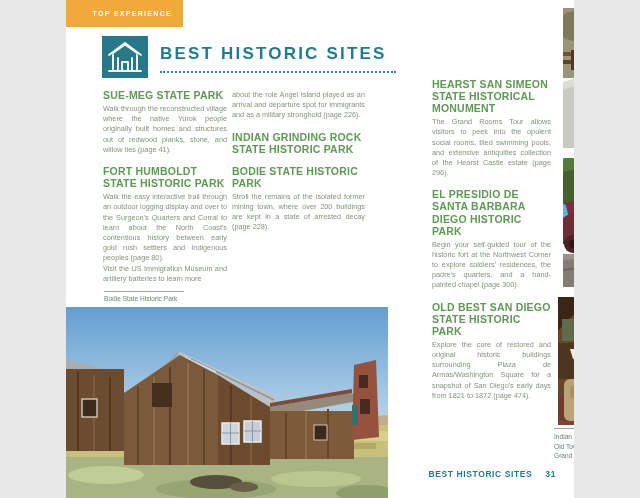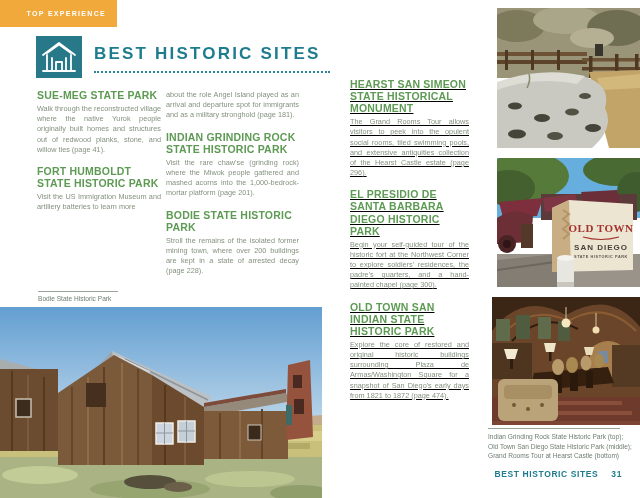--- a/index.html
+++ b/index.html
@@ -1,17 +1,17 @@
 <!DOCTYPE html>
 <html><head>
 <meta charset="utf-8">
 <style>
   html,body{margin:0;padding:0;background:#e8e8e8;}
   .page{
-    position:relative;width:640px;height:498px;background:#ffffff;
+    position:relative;width:508px;height:498px;background:#ffffff;
     font-family:"Liberation Sans",sans-serif;overflow:hidden;margin:0 auto;
   }
   
   .banner{
     position:absolute;left:0;top:0;width:117px;height:27px;background:#f2a93c;
     color:#ffffff;font-size:7px;font-weight:bold;letter-spacing:1.3px;
     display:flex;align-items:center;justify-content:flex-end;
     padding-right:11px;box-sizing:border-box;
   }
   
@@ -24,21 +24,21 @@
     border-bottom:2px dotted #2a8496;padding-bottom:9px;
   }
   .title{
     color:#1e7c8e;font-size:17px;font-weight:800;letter-spacing:2.2px;line-height:1;
     white-space:nowrap;
   }
   
   .col{position:absolute;top:89px;}
   .col1{left:37px;width:124px;}
   .col2{left:166px;width:133px;}
-  .col3{left:350px;top:78px;width:119px;text-decoration:underline;}
+  .col3{left:366px;top:78px;width:119px;}
   .col h3{
     font-size:10.5px;font-weight:bold;color:#5d9a53;line-height:1.15;
     letter-spacing:0.2px;margin:10px 0 3px 0;
   }
   .col h3.first{margin-top:0;}
   .col p{
     font-size:7.3px;line-height:1.4;color:#84927f;text-align:justify;margin:0;
   }
   .col p.cont{margin-top:1px;}
   
@@ -87,37 +87,37 @@
   </div>
 
   <div class="title-wrap">
     <div class="title">BEST HISTORIC SITES</div>
   </div>
 
   <div class="col col1">
     <h3 class="first">SUE-MEG STATE PARK</h3>
     <p>Walk through the reconstructed village where the native Yurok people originally built homes and structures out of redwood planks, stone, and willow ties (page 41).</p>
     <h3>FORT HUMBOLDT STATE HISTORIC PARK</h3>
+    <p>Walk the easy interactive trail through an outdoor logging display and over to the Surgeon's Quarters and Corral to learn about the North Coast's contentious history between early gold rush settlers and Indigenous peoples (page 80).</p>
     <p>Visit the US Immigration Museum and artillery batteries to learn more</p>
   </div>
 
   <div class="col col2">
-    <p class="cont">about the role Angel Island played as an arrival and departure spot for immigrants and as a military stronghold (page 181).</p>
+    <p class="cont">about the role Angel Island played as an arrival and departure spot for immigrants and as a military stronghold (page 226).</p>
     <h3>INDIAN GRINDING ROCK STATE HISTORIC PARK</h3>
-    <p>Visit the rare chaw'se (grinding rock) where the Miwok people gathered and mashed acorns into the 1,000-bedrock-mortar platform (page 201).</p>
     <h3>BODIE STATE HISTORIC PARK</h3>
     <p>Stroll the remains of the isolated former mining town, where over 200 buildings are kept in a state of arrested decay (page 228).</p>
   </div>
 
   <div class="col col3">
     <h3 class="first">HEARST SAN SIMEON STATE HISTORICAL MONUMENT</h3>
     <p>The Grand Rooms Tour allows visitors to peek into the opulent social rooms, tiled swimming pools, and extensive antiquities collection of the Hearst Castle estate (page 296).</p>
     <h3>EL PRESIDIO DE SANTA BARBARA DIEGO HISTORIC PARK</h3>
     <p>Begin your self-guided tour of the historic fort at the Northwest Corner to explore soldiers' residences, the padre's quarters, and a hand-painted chapel (page 300).</p>
-    <h3>OLD TOWN SAN INDIAN STATE HISTORIC PARK</h3>
+    <h3>OLD BEST SAN DIEGO STATE HISTORIC PARK</h3>
     <p>Explore the core of restored and original historic buildings surrounding Plaza de Armas/Washington Square for a snapshot of San Diego's early days from 1821 to 1872 (page 474).</p>
   </div>
 
   <div class="cap-rule cap-rule-left"></div>
   <div class="caption caption-left">Bodie State Historic Park</div>
 
   <svg class="photo photo-bodie" width="322" height="191" viewBox="0 0 322 191">
     <defs>
       <linearGradient id="sky" x1="0" y1="0" x2="0" y2="1">
         <stop offset="0" stop-color="#639fd2"></stop>

